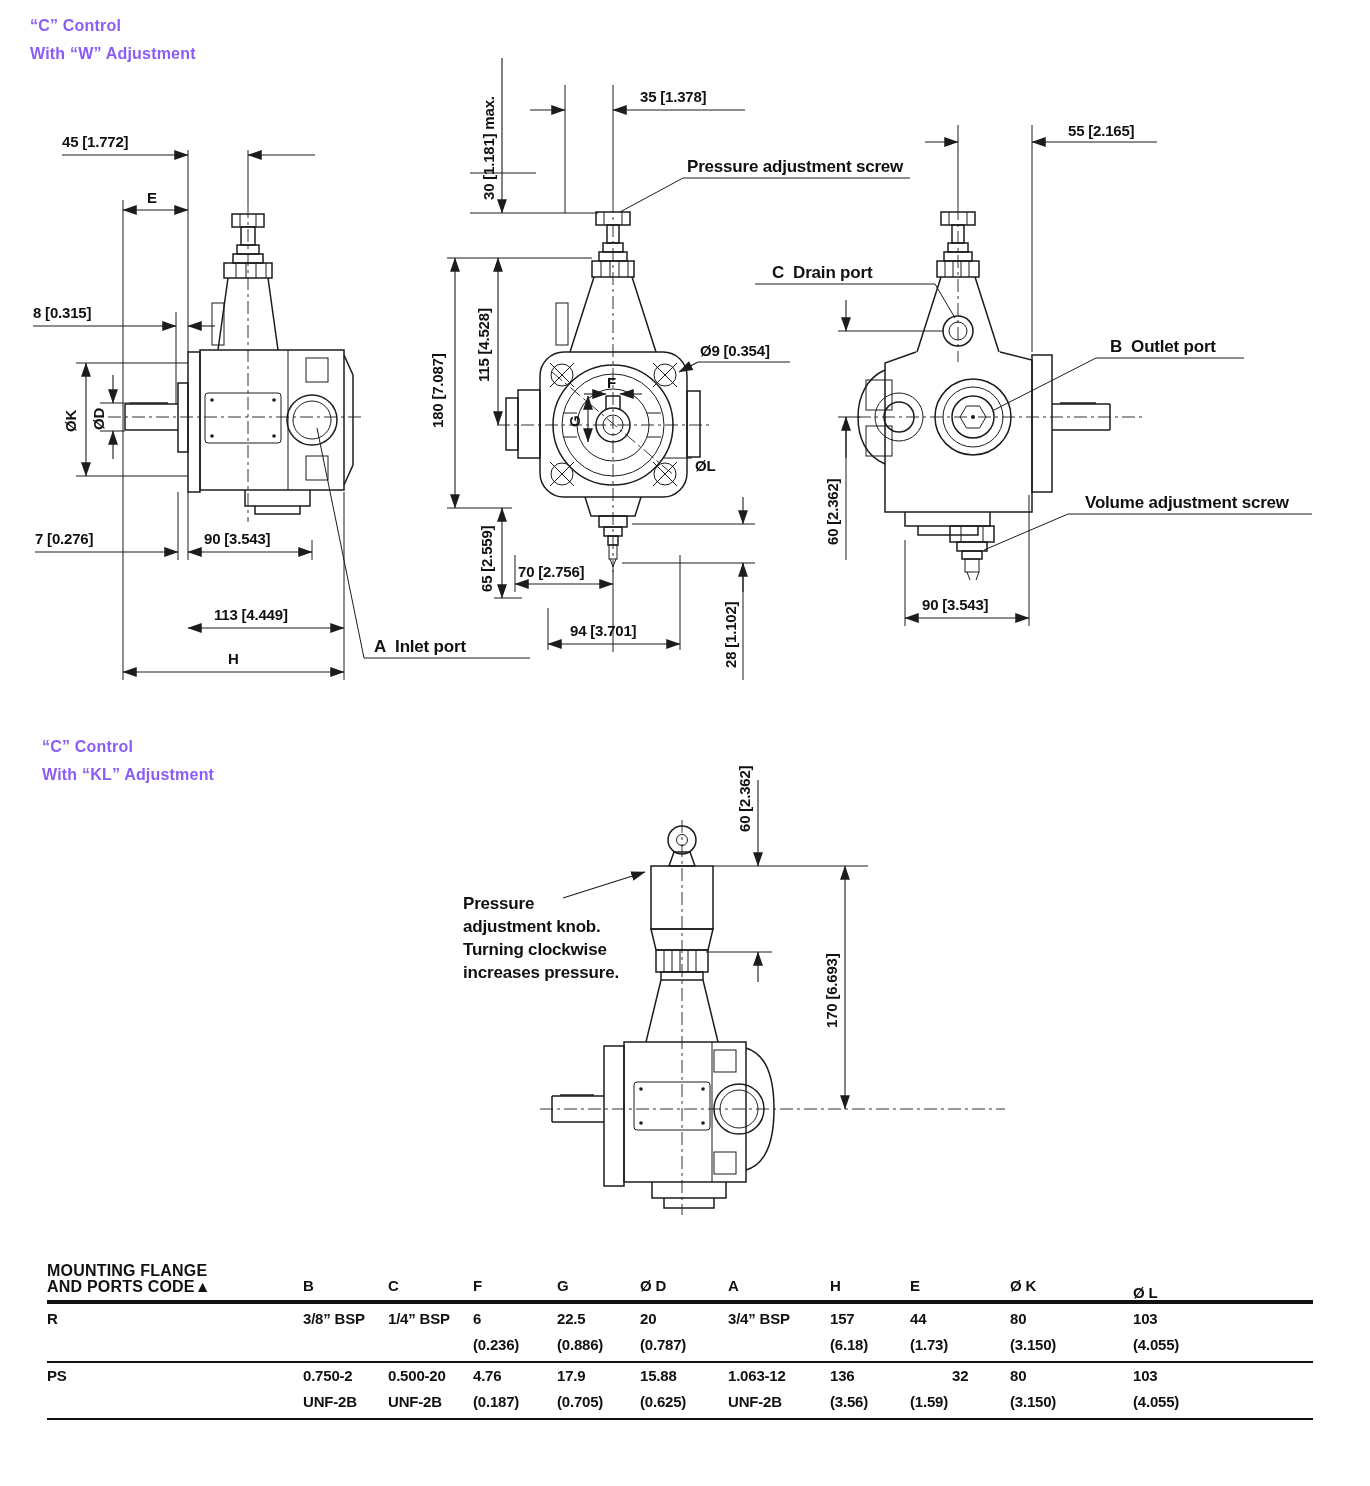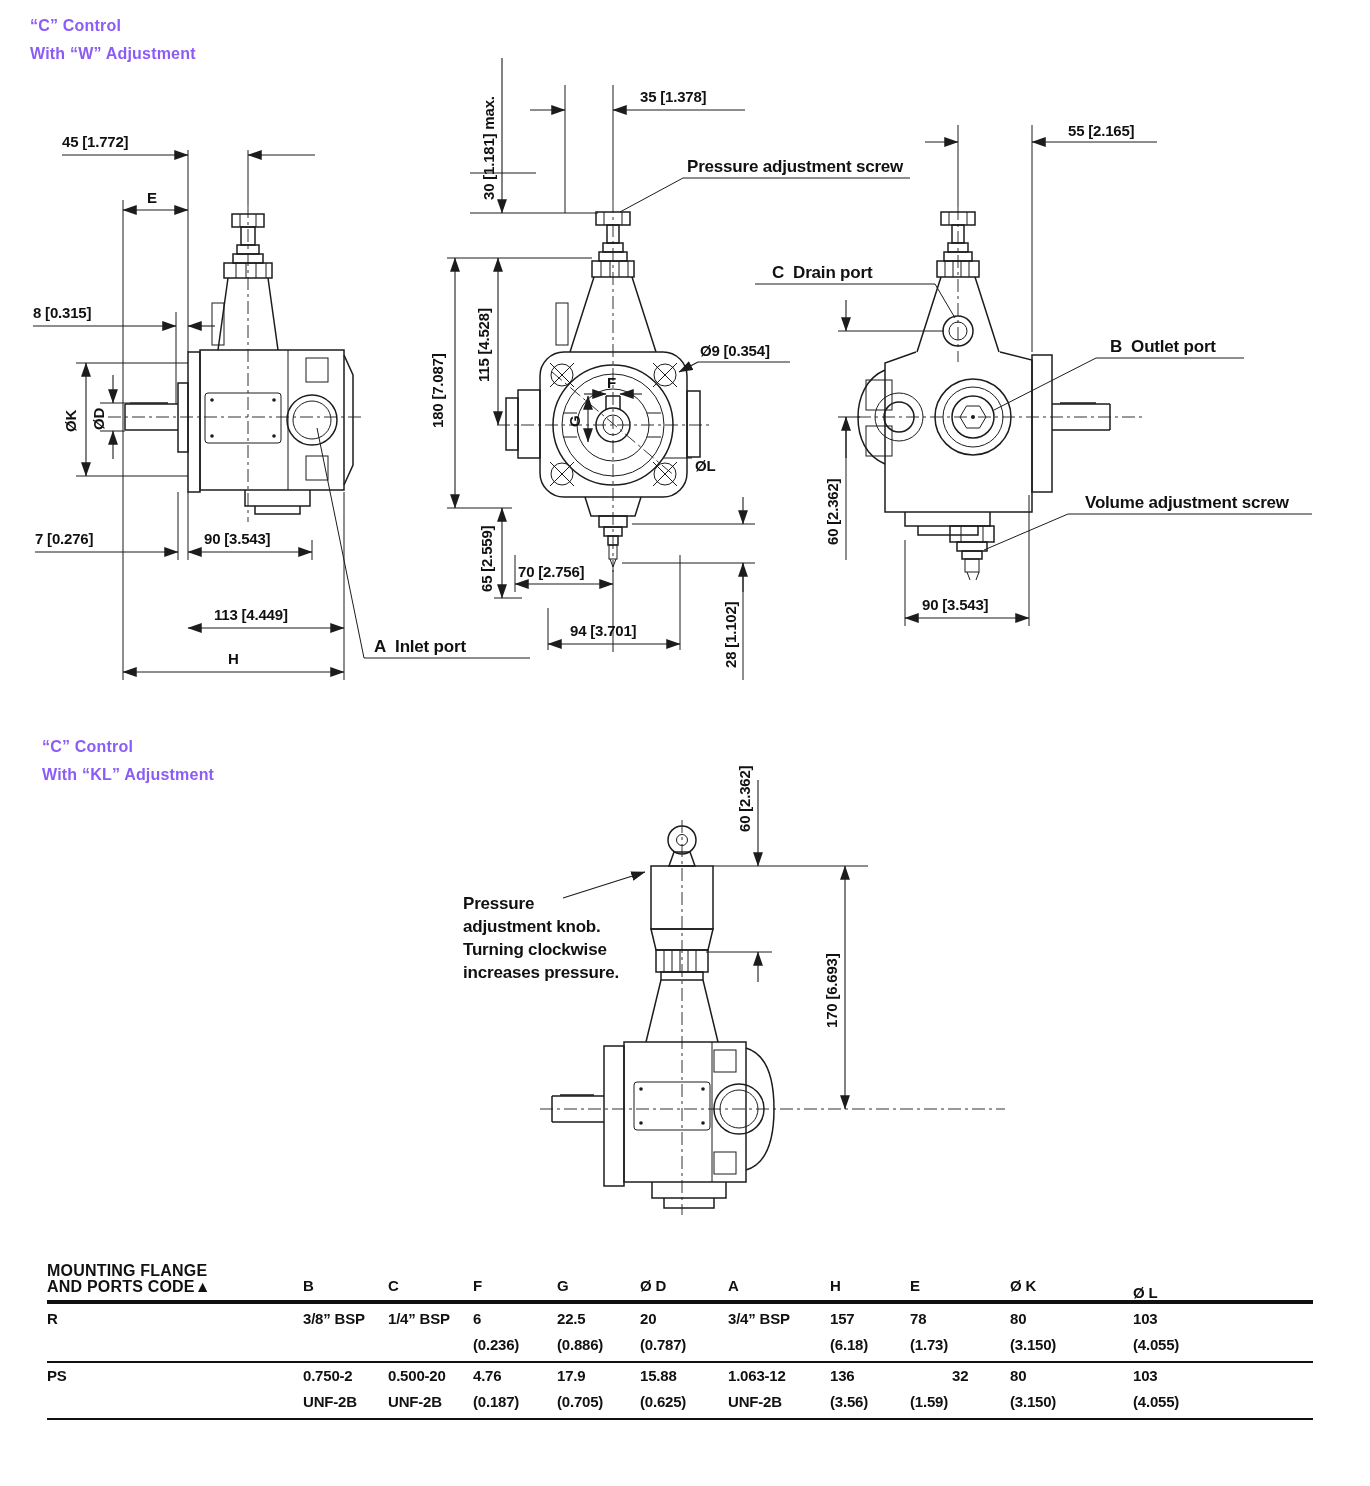--- a/index.html
+++ b/index.html
@@ -390,21 +390,21 @@
     <div class="tcell" style="left:341px;top:52px;">1/4” BSP</div>
     <div class="tcell" style="left:426px;top:52px;">6</div>
     <div class="tcell" style="left:426px;top:78px;">(0.236)</div>
     <div class="tcell" style="left:510px;top:52px;">22.5</div>
     <div class="tcell" style="left:510px;top:78px;">(0.886)</div>
     <div class="tcell" style="left:593px;top:52px;">20</div>
     <div class="tcell" style="left:593px;top:78px;">(0.787)</div>
     <div class="tcell" style="left:681px;top:52px;">3/4” BSP</div>
     <div class="tcell" style="left:783px;top:52px;">157</div>
     <div class="tcell" style="left:783px;top:78px;">(6.18)</div>
-    <div class="tcell" style="left:863px;top:52px;">78</div>
+    <div class="tcell" style="left:863px;top:52px;">44</div>
     <div class="tcell" style="left:863px;top:78px;">(1.73)</div>
     <div class="tcell" style="left:963px;top:52px;">80</div>
     <div class="tcell" style="left:963px;top:78px;">(3.150)</div>
     <div class="tcell" style="left:1086px;top:52px;">103</div>
     <div class="tcell" style="left:1086px;top:78px;">(4.055)</div>
 
     <div class="rule" style="top:103px;height:1.5px;"></div>
 
     <div class="tcell" style="left:0;top:109px;">PS</div>
     <div class="tcell" style="left:256px;top:109px;">0.750-2</div>

